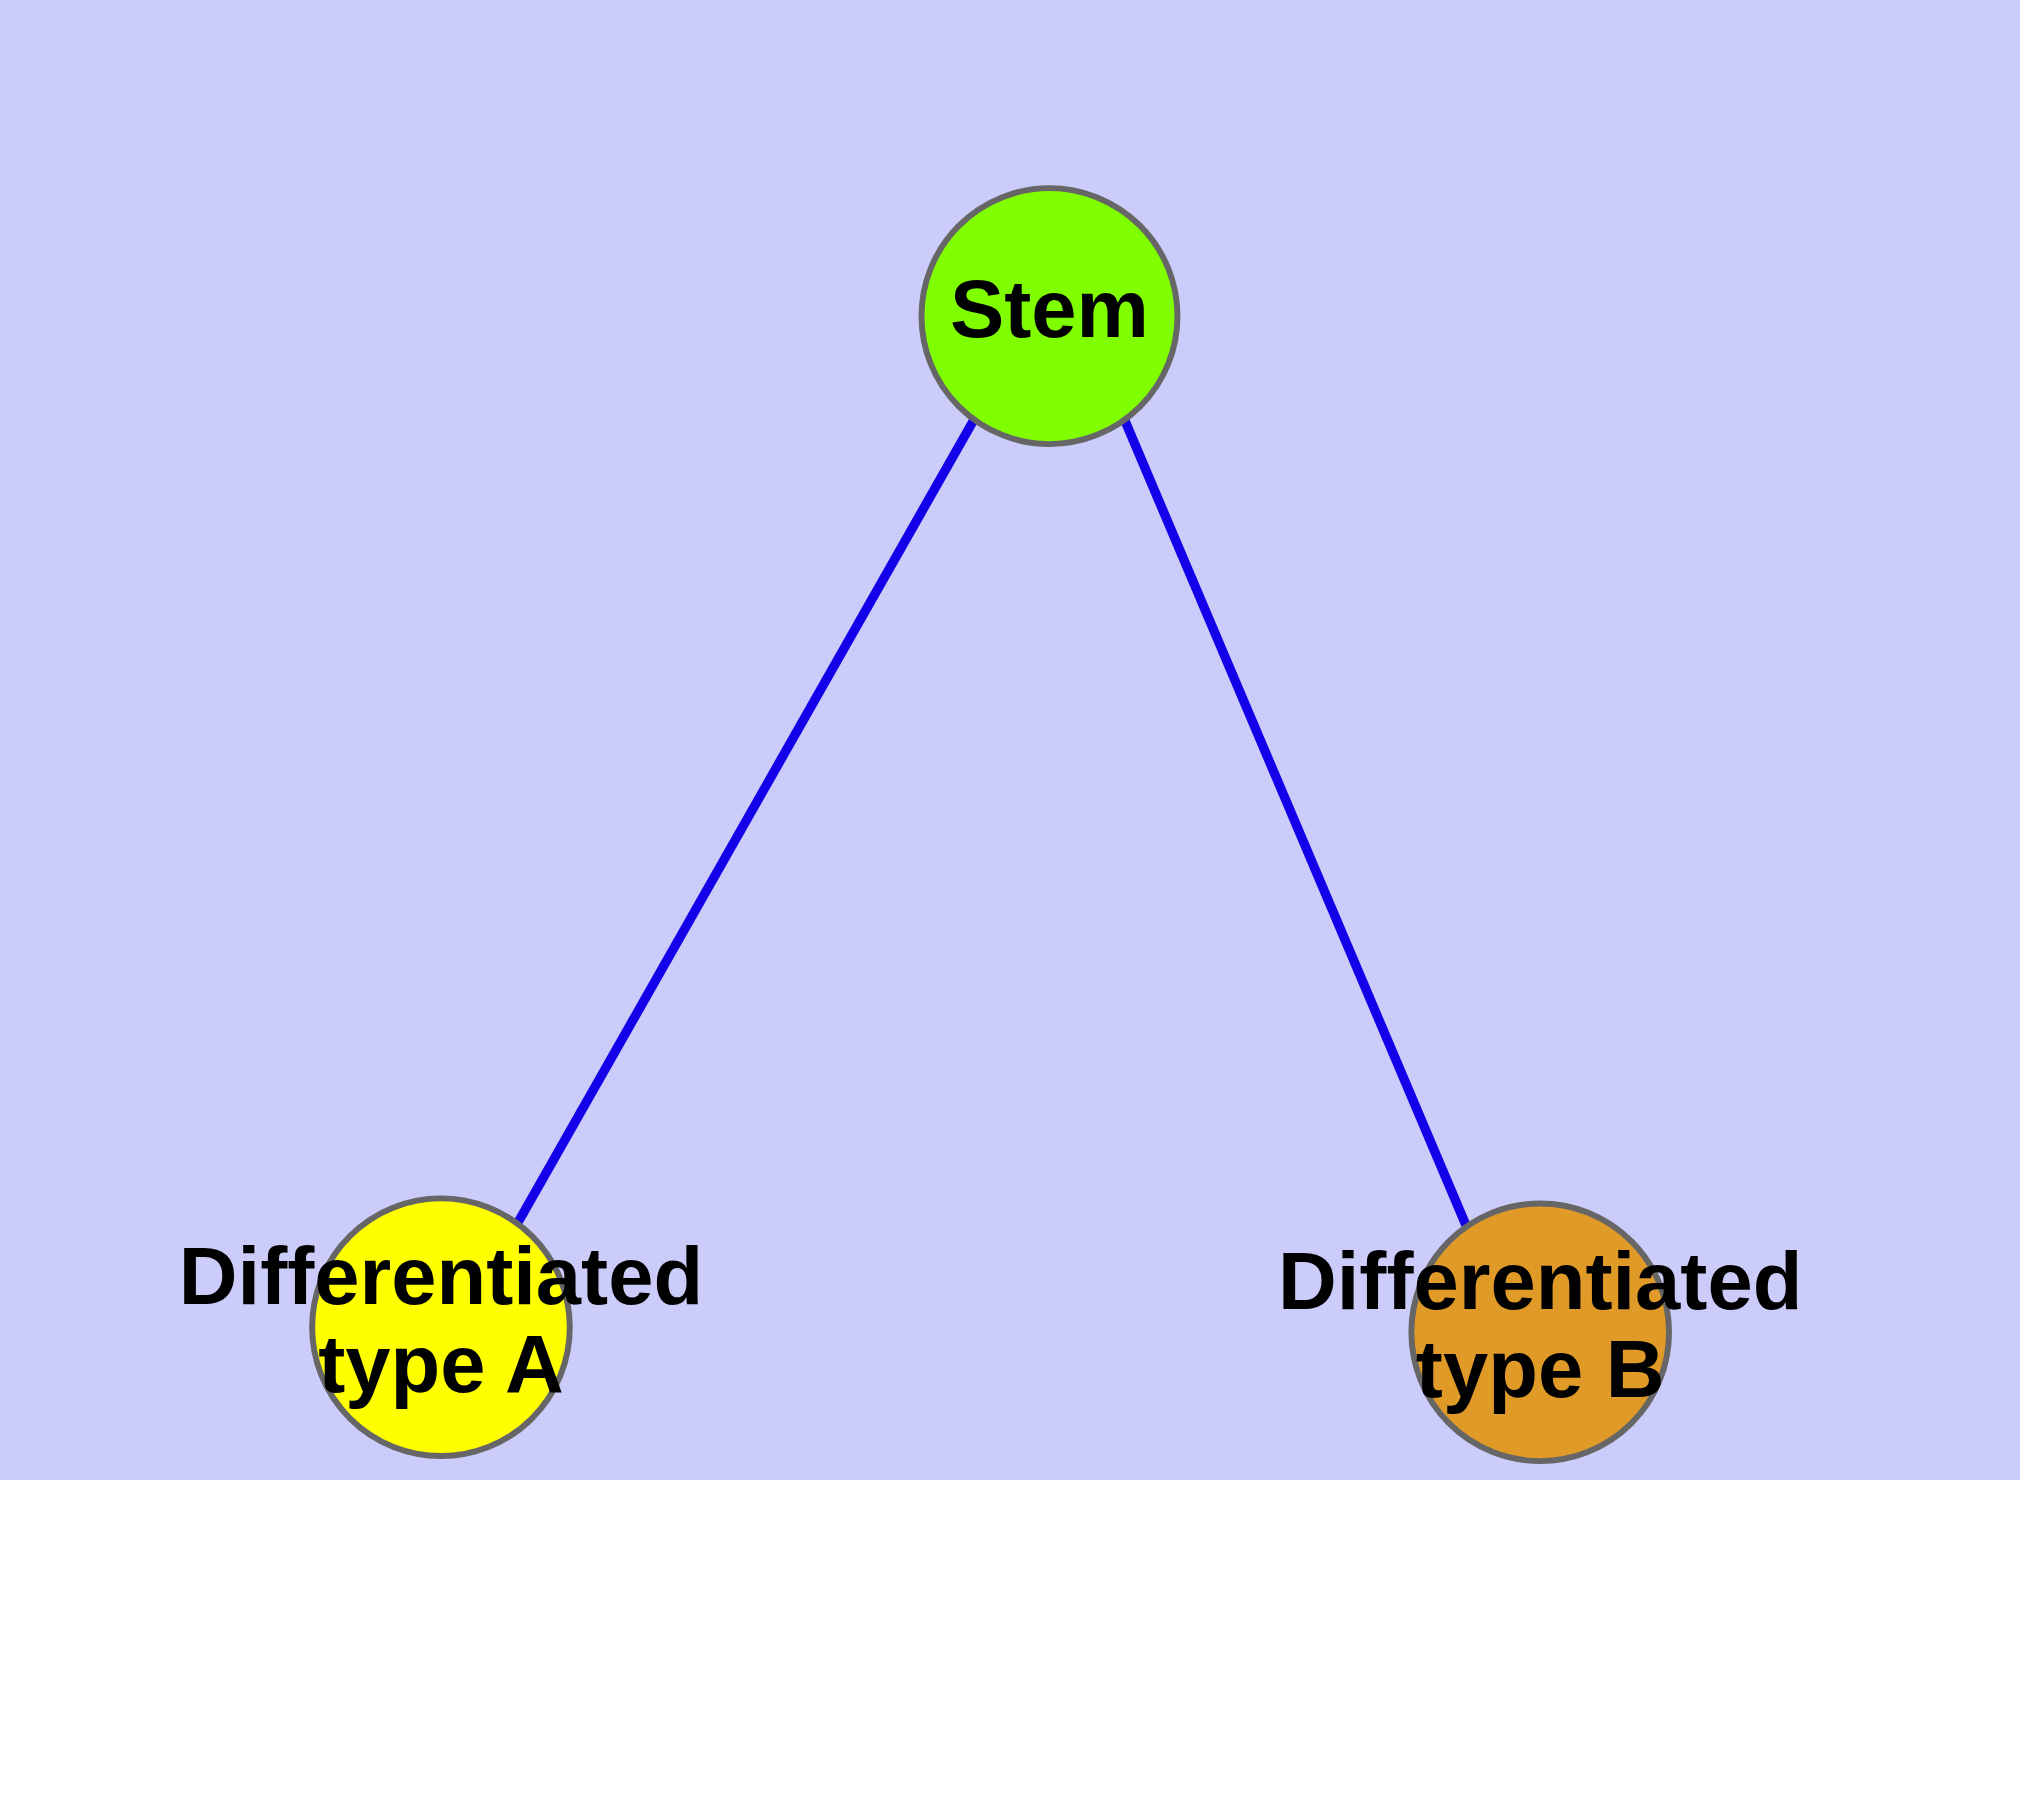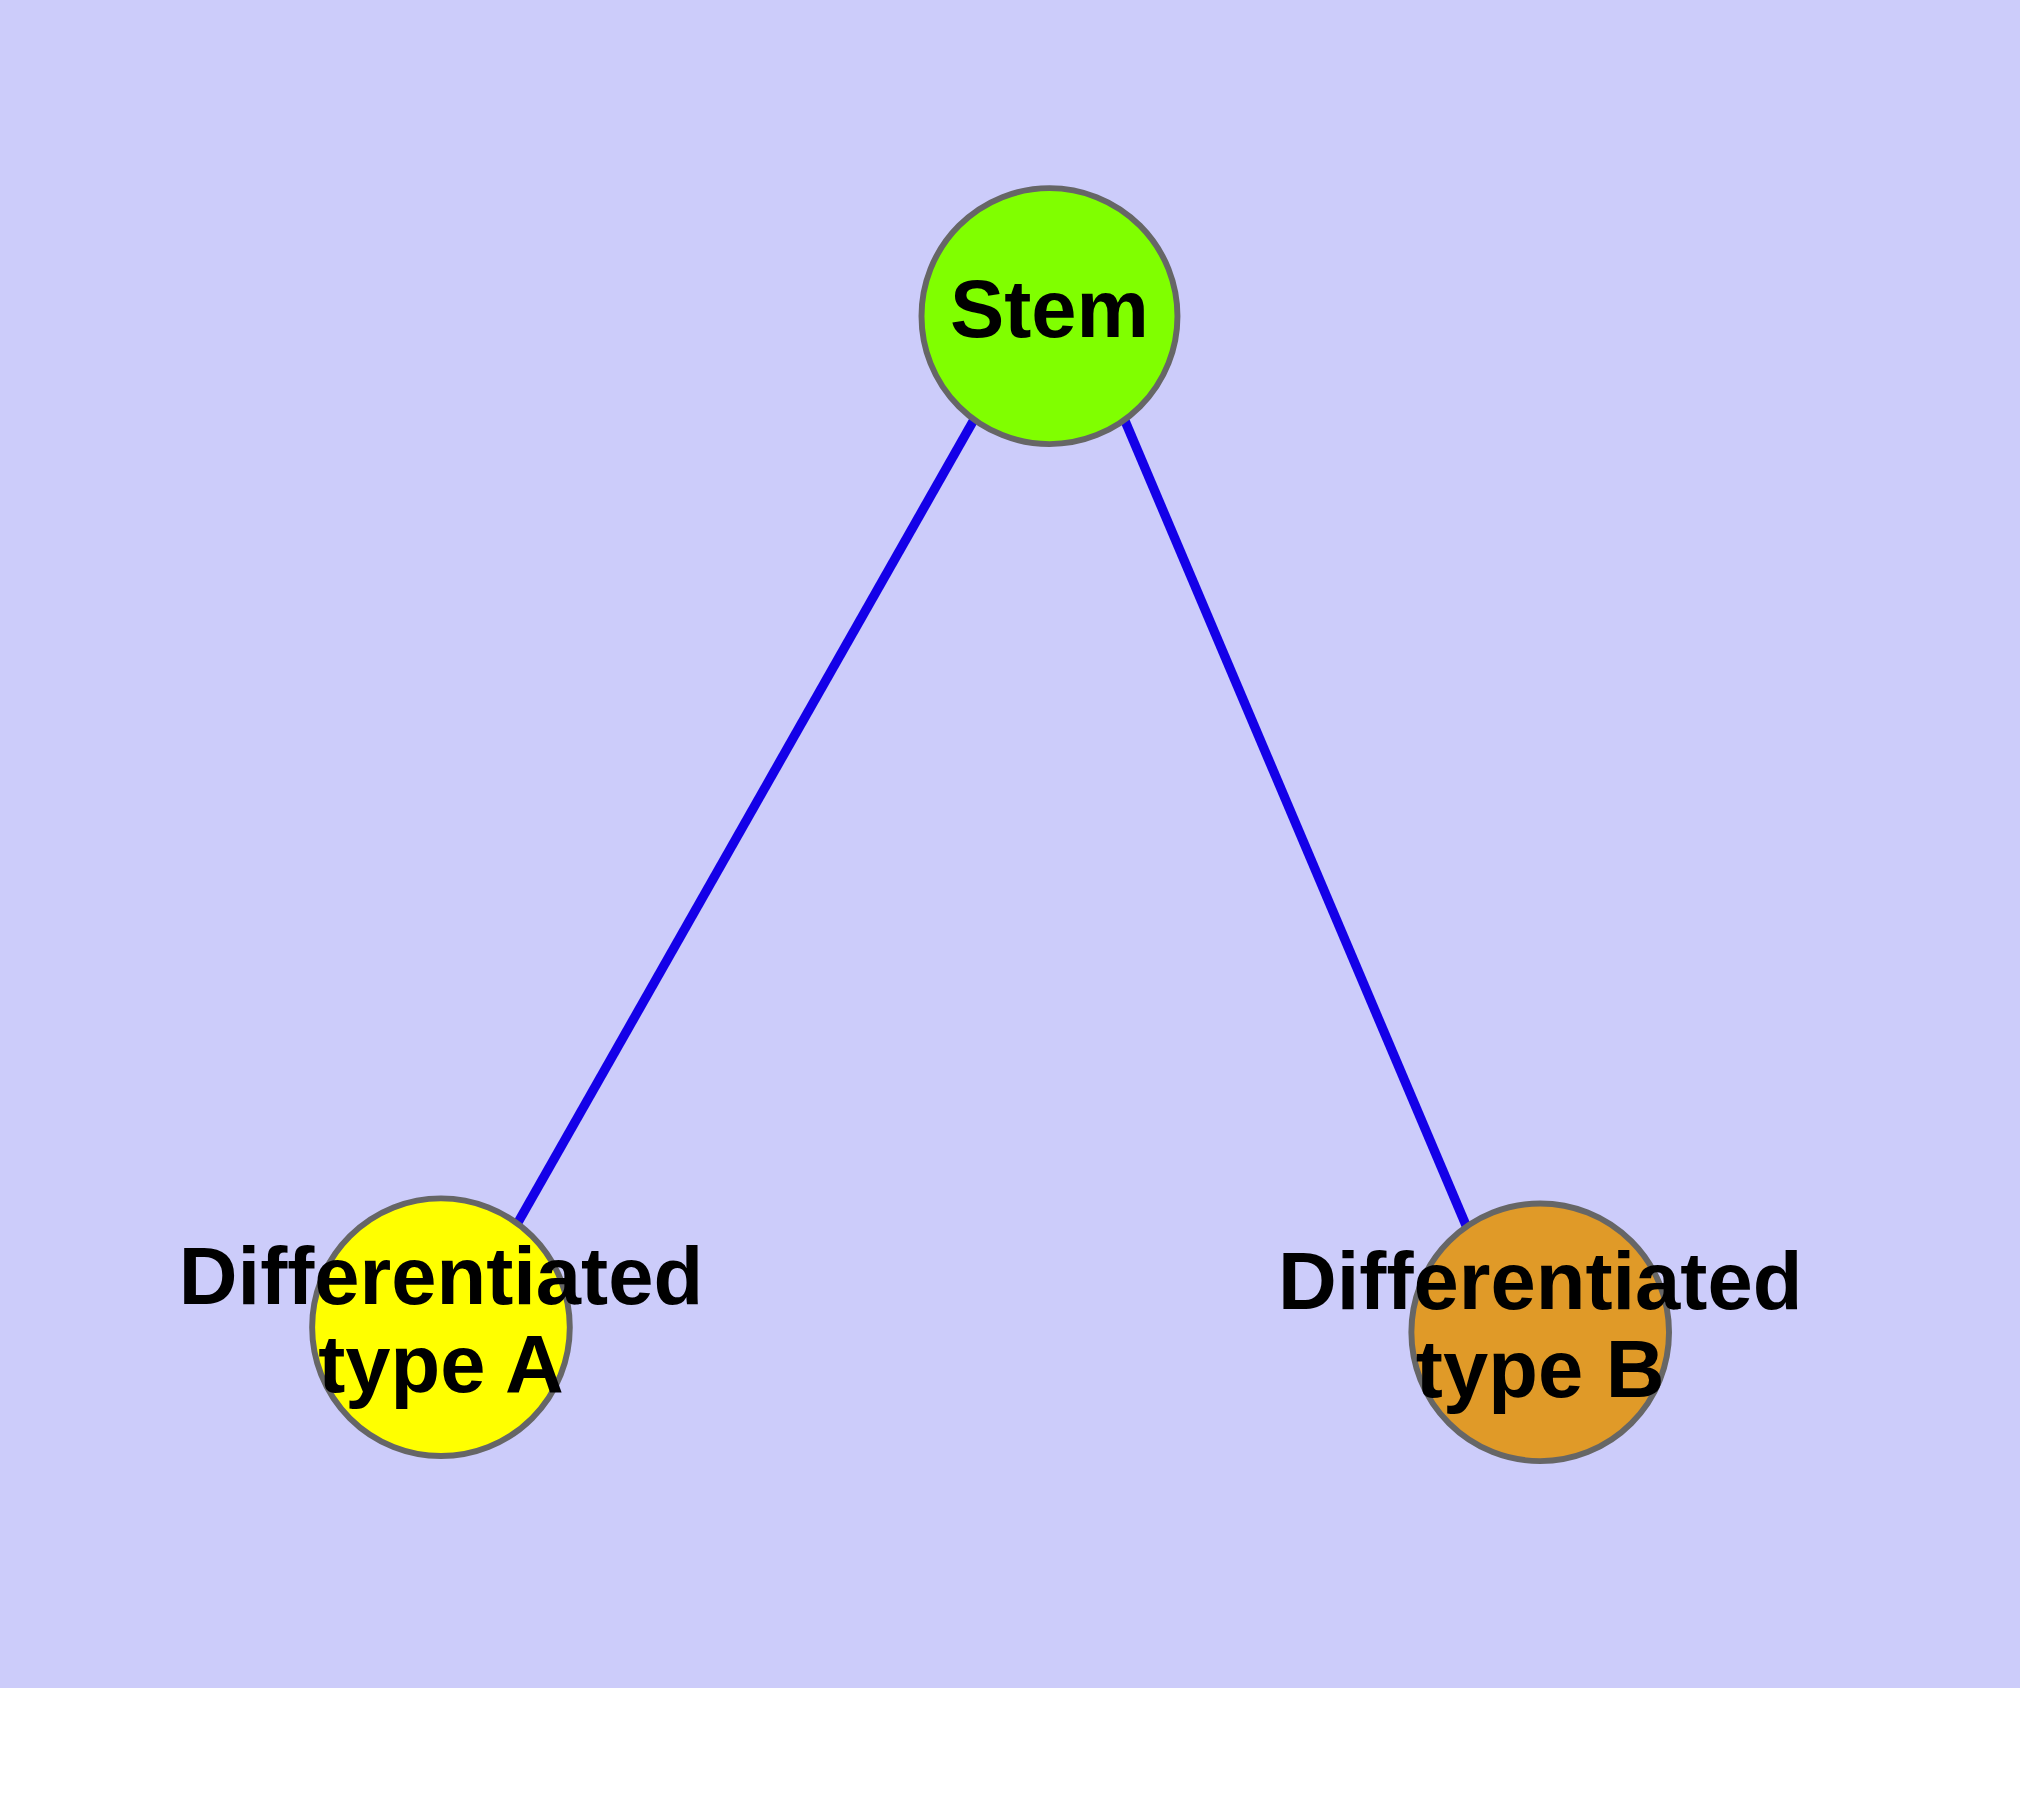--- a/index.html
+++ b/index.html
@@ -41,21 +41,21 @@
     font-size: 96px;
     fill: #000000;
     text-anchor: middle;
     dominant-baseline: middle;
     white-space: pre;
   }
 </style>
 </head>
 <body>
 
-<div id="canvas" style="width: 2021px; height: 1688px;">
+<div id="canvas" style="width: 2021px; height: 1480px;">
 
   <div id="bg-rect" style="background: rgb(204, 204, 250);"></div>
 
   <svg id="graph-svg" viewBox="0 0 2384 2138" xmlns="http://www.w3.org/2000/svg" style="width: 2021px; height: 1812px;">
 
     <g id="edges-group">
         <line x1="1149" y1="495" x2="610" y2="1444" stroke="#1400e8" stroke-width="11" class="edge-line"></line>
         <line x1="1326" y1="494" x2="1730" y2="1447" stroke="#1400e8" stroke-width="11" class="edge-line"></line>
       </g>
     <g id="nodes-group">

